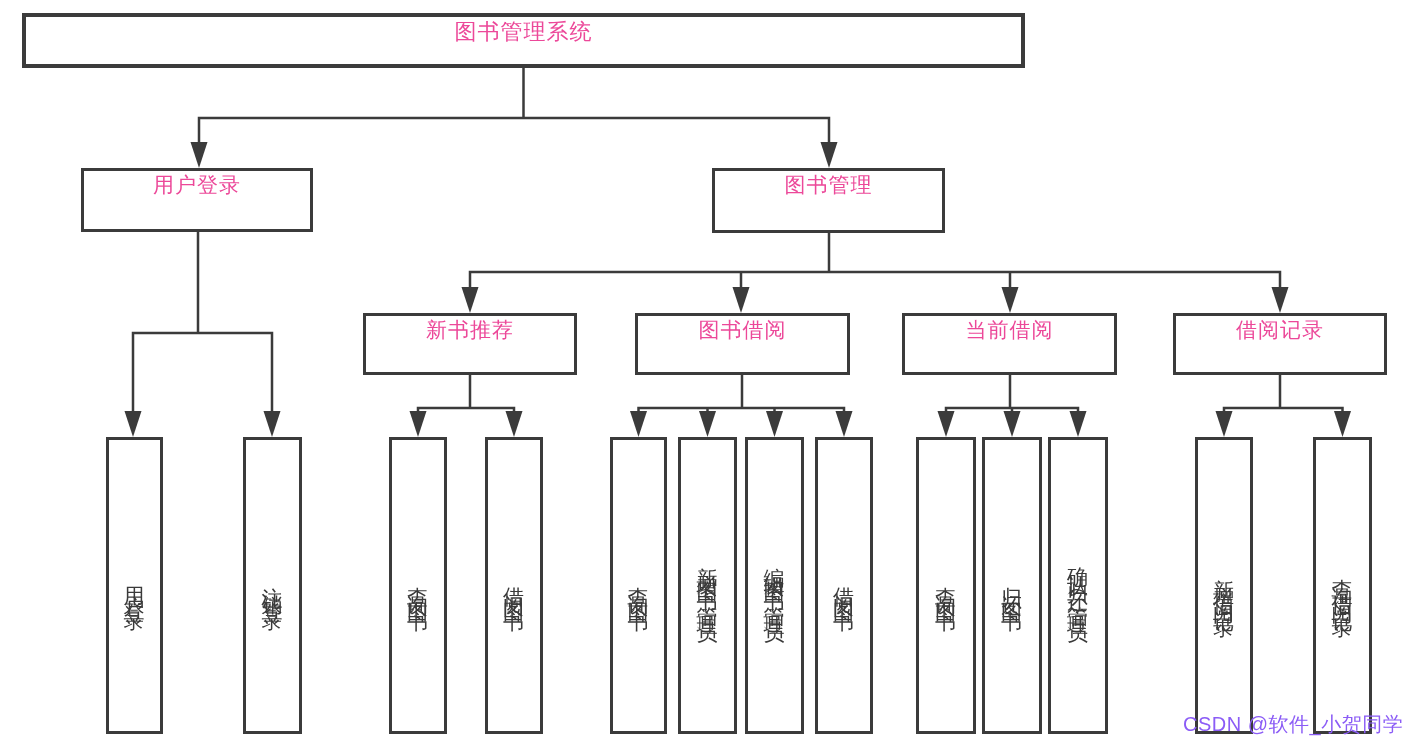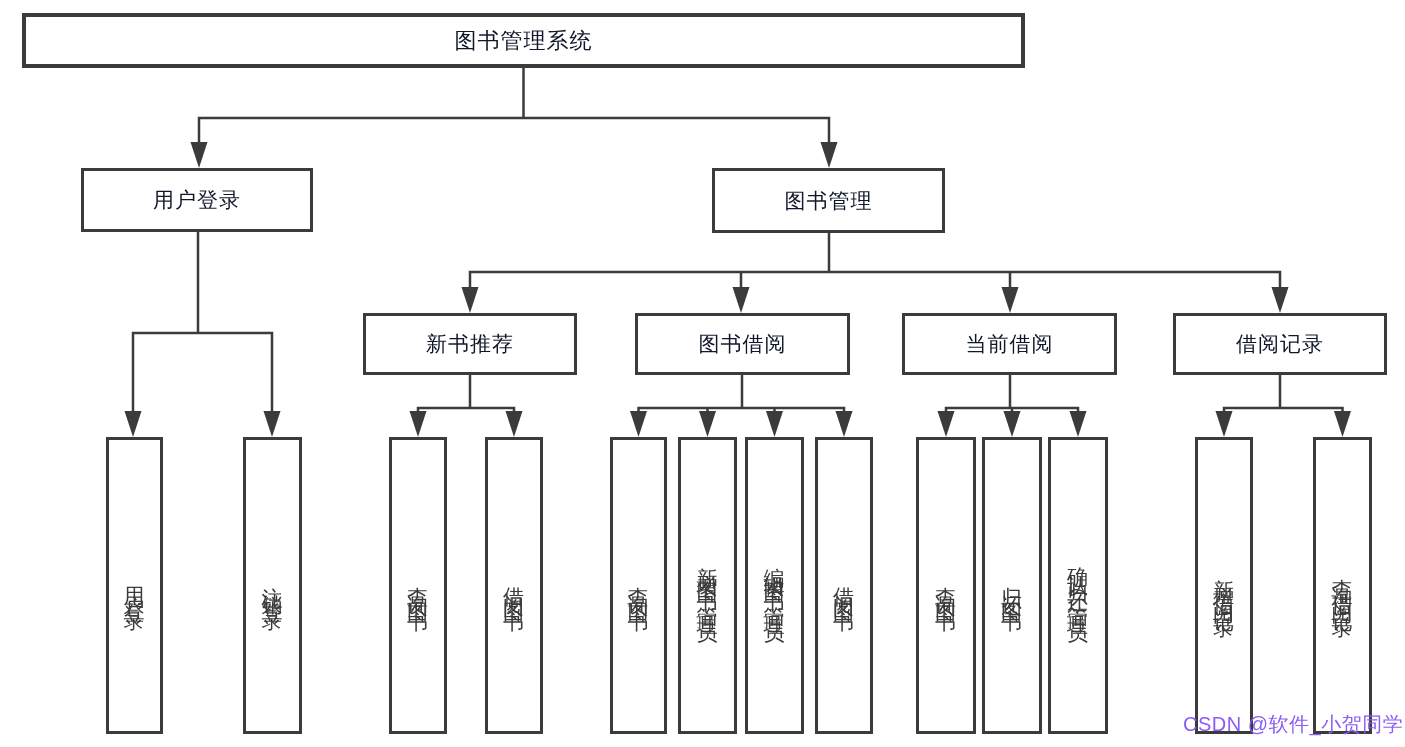--- a/index.html
+++ b/index.html
@@ -9,22 +9,22 @@
     background:#ffffff;
     font-family:"Liberation Sans","DejaVu Sans",sans-serif;
     overflow:hidden;
   }
   #wires{position:absolute;left:0;top:0;z-index:0;}
   .hbox{
     position:absolute;
     box-sizing:border-box;
     border:3px solid #3b3b3b;
     background:#ffffff;
-    display:flex;align-items:center;justify-content:center;
-    font-size:21px;color:#0f172a;
+    display:flex;align-items:flex-start;justify-content:center;
+    font-size:21px;color:#ec4899;
     letter-spacing:1px;
     z-index:1;
   }
   .hbox.root{border-width:4px;font-size:22px;}
   .vbox{
     position:absolute;
     top:437px;height:297px;
     box-sizing:border-box;
     border:3px solid #3b3b3b;
     background:#ffffff;

